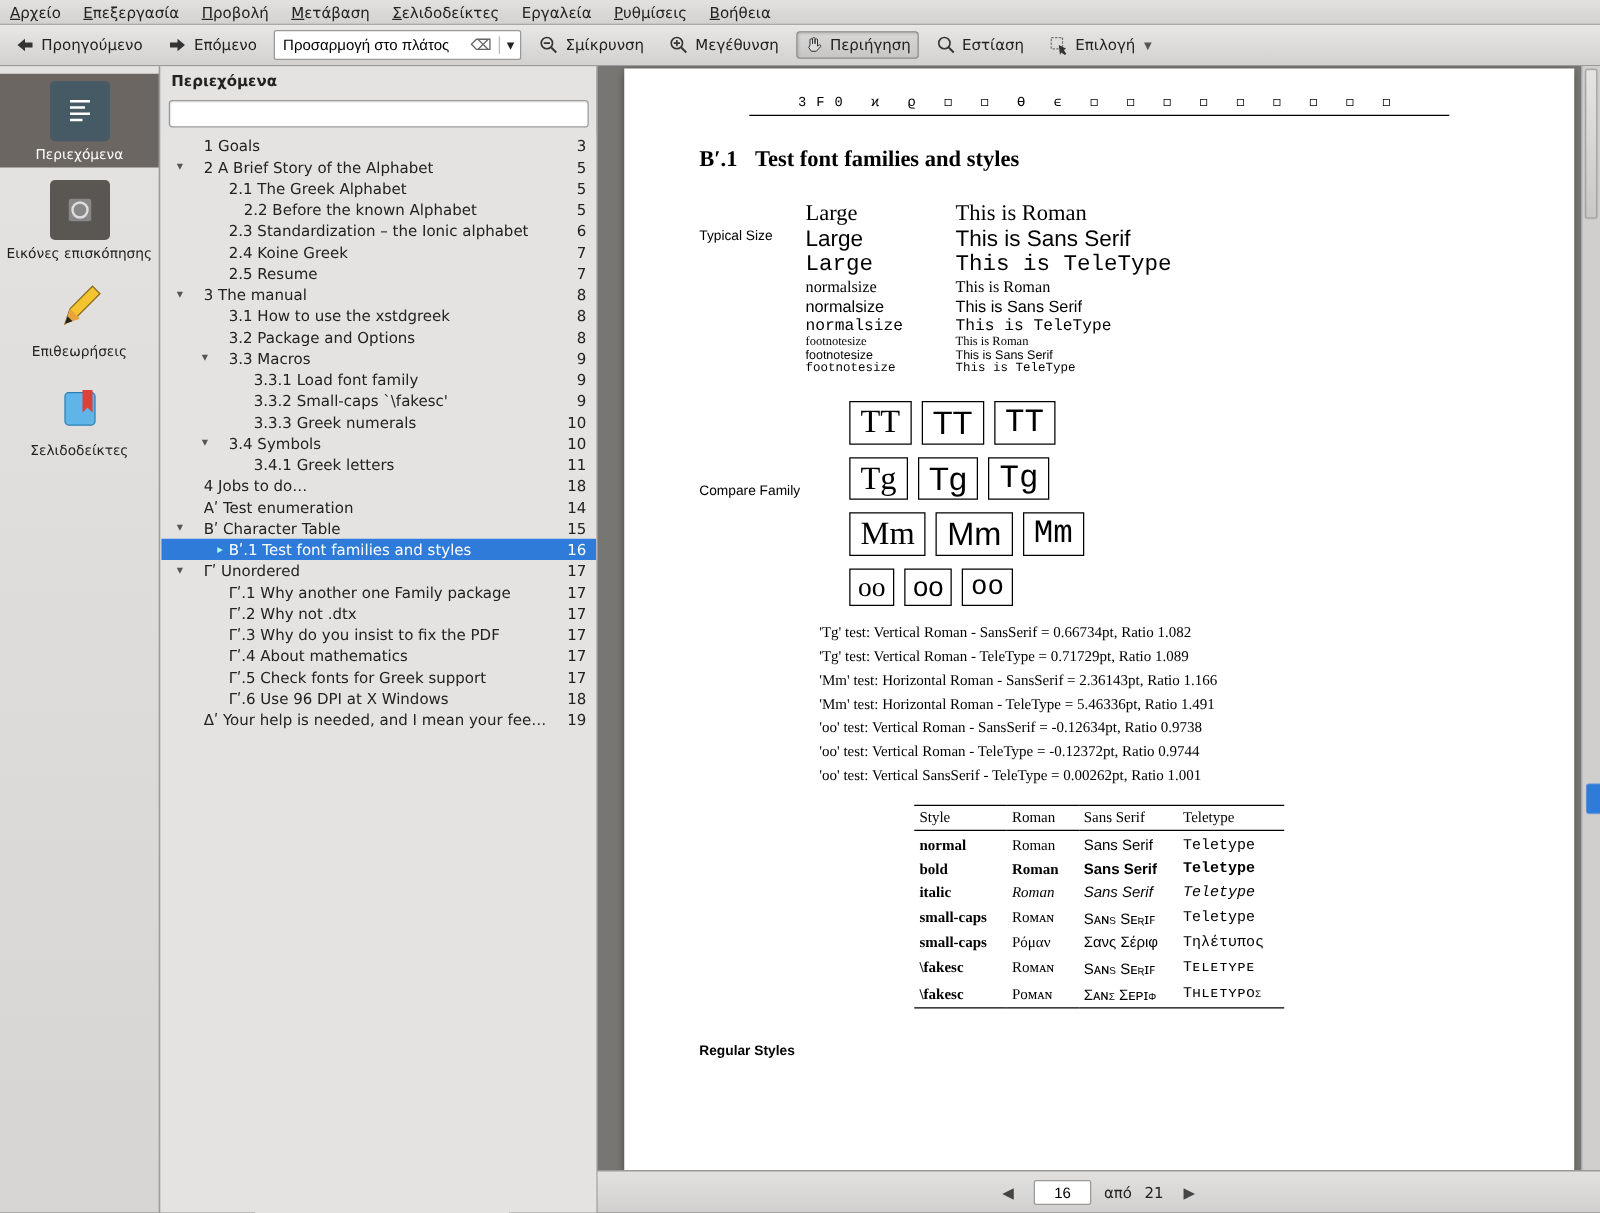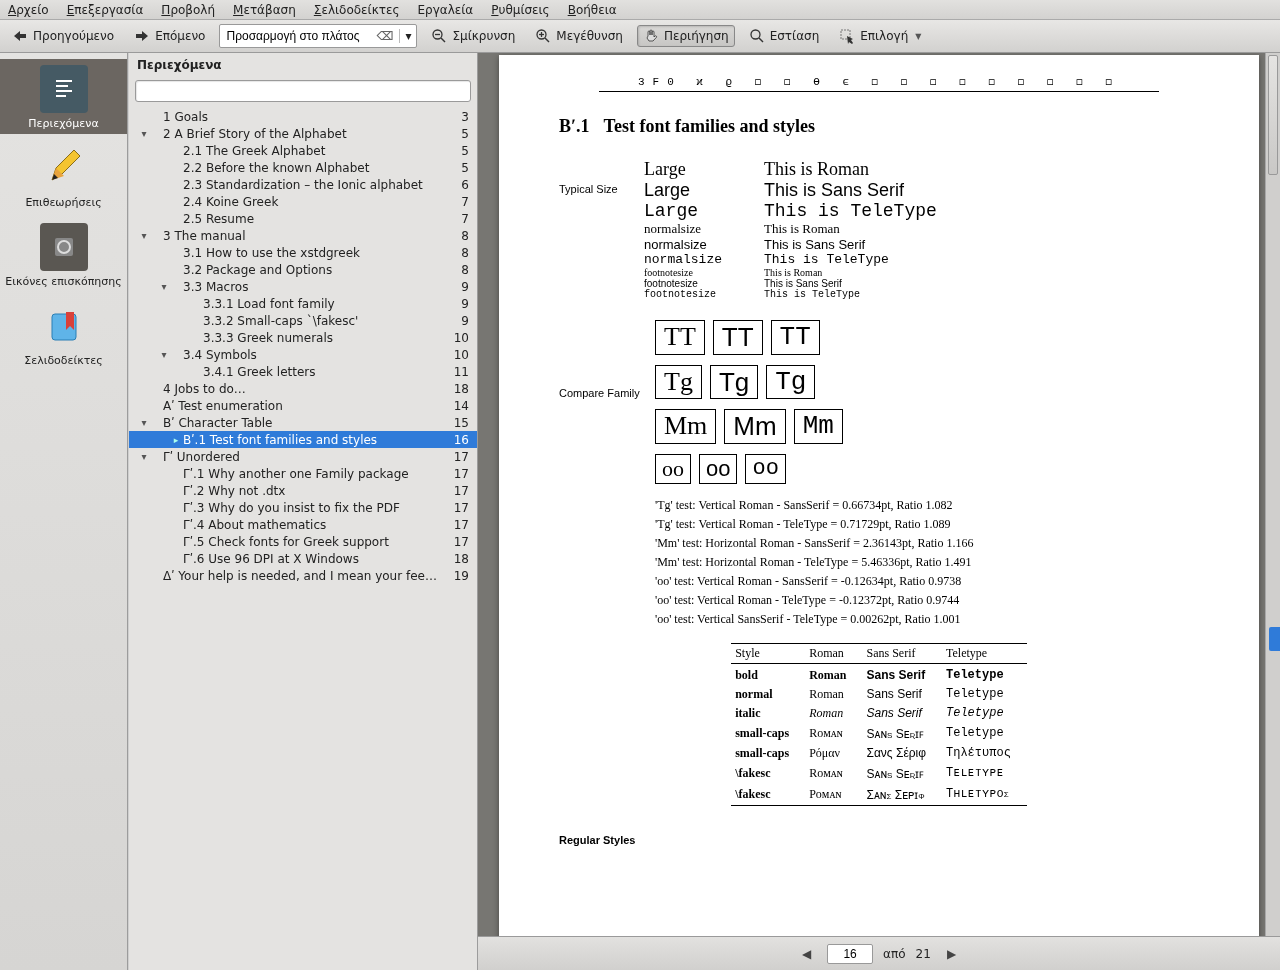--- a/index.html
+++ b/index.html
@@ -55,21 +55,21 @@
 .srow .c1 { width:120px; }
 .srow .c2 { }
 .lg { font-size:18px; }
 .ns { font-size:13px; }
 .fs { font-size:10px; }
 .roman { font-family:Georgia,"Times New Roman",serif; }
 .sans { font-family:Arial,Helvetica,sans-serif; }
 .mono { font-family:"Courier New",monospace; }
 
 .boxes { margin:20px 0 14px 96px; }
-.boxrow { display:flex; gap:8px; margin-bottom:10px; }
+.boxrow { display:flex; gap:8px; margin-bottom:10px;margin-left:24px; }
 .fb { border:1px solid #000; padding:2px 8px; font-size:26px; line-height:1.1; }
 .fb.sm { font-size:22px; padding:2px 6px;}
 .tests { margin:6px 0 16px 96px; font-size:12px; }
 .tests div { margin-bottom:4px; }
 
 table.styles { margin:6px auto 0; border-collapse:collapse; font-size:12px; }
 table.styles th, table.styles td { padding:2px 16px 2px 4px; text-align:left; }
 table.styles thead th { border-bottom:1px solid #000; border-top:1px solid #000; font-weight:normal;}
 table.styles tbody tr:last-child td { border-bottom:1px solid #000; }
 table.styles tbody tr:first-child td { padding-top:4px;}
@@ -178,37 +178,37 @@
   <div class="sidebar-icons">
     <div class="sbi sel">
       <div class="icoimg" style="background:#455a64;">
           <svg width="28" height="28" viewBox="0 0 28 28">
             <path d="M6 6h16M6 11h12M6 16h16M6 21h10" stroke="#fff" stroke-width="2"></path>
           </svg>
         </div>
       <div class="lbl">Περιεχόμενα</div>
     </div>
     <div class="sbi">
+      <div class="icoimg" style="background:#5a5752;">
+          <svg width="28" height="28" viewBox="0 0 28 28">
+            <rect x="5" y="5" width="18" height="18" rx="2" fill="#888"></rect>
+            <circle cx="14" cy="14" r="6" fill="none" stroke="#ddd" stroke-width="2"></circle>
+          </svg>
+        </div>
+      <div class="lbl">Εικόνες επισκόπησης</div>
+    </div>
+    <div class="sbi">
       <div class="icoimg">
           <svg width="40" height="40" viewBox="0 0 40 40">
             <path d="M8 32l4-12L30 2l6 6L18 26z" fill="#f4c430" stroke="#8a6d1a"></path>
             <path d="M8 32l4-12 8 8z" fill="#e8a33d"></path>
             <path d="M8 32l2-6 4 4z" fill="#222"></path>
           </svg>
         </div>
       <div class="lbl">Επιθεωρήσεις</div>
-    </div>
-    <div class="sbi">
-      <div class="icoimg" style="background:#5a5752;">
-          <svg width="28" height="28" viewBox="0 0 28 28">
-            <rect x="5" y="5" width="18" height="18" rx="2" fill="#888"></rect>
-            <circle cx="14" cy="14" r="6" fill="none" stroke="#ddd" stroke-width="2"></circle>
-          </svg>
-        </div>
-      <div class="lbl">Εικόνες επισκόπησης</div>
     </div>
     <div class="sbi">
       <div class="icoimg">
           <svg width="40" height="40" viewBox="0 0 40 40">
             <rect x="8" y="8" width="24" height="26" rx="3" fill="#5fb4e8" stroke="#2a7fb5"></rect>
             <path d="M22 6h8v18l-4-4-4 4z" fill="#d9413a"></path>
           </svg>
         </div>
       <div class="lbl">Σελιδοδείκτες</div>
     </div>
@@ -229,21 +229,21 @@
           <span class="bullet"></span>
           <span class="tlabel">2 A Brief Story of the Alphabet</span>
           <span class="tpage">5</span>
         </div>
         <div class="trow" style="padding-left: 28px;">
           <span class="tw"></span>
           <span class="bullet"></span>
           <span class="tlabel">2.1 The Greek Alphabet</span>
           <span class="tpage">5</span>
         </div>
-        <div class="trow" style="padding-left: 28px;">
+        <div class="trow" style="padding-left: 40px;">
           <span class="tw"></span>
           <span class="bullet"></span>
           <span class="tlabel">2.2 Before the known Alphabet</span>
           <span class="tpage">5</span>
         </div>
         <div class="trow" style="padding-left: 28px;">
           <span class="tw"></span>
           <span class="bullet"></span>
           <span class="tlabel">2.3 Standardization – the Ionic alphabet</span>
           <span class="tpage">6</span>
@@ -473,30 +473,30 @@
             <thead>
               <tr>
                 <th>Style</th>
                 <th>Roman</th>
                 <th>Sans Serif</th>
                 <th>Teletype</th>
               </tr>
             </thead>
             <tbody>
               <tr>
+                <td class="" style="font-weight:bold">normal</td>
+                <td class="roman" style="">Roman</td>
+                <td class="sans" style="">Sans Serif</td>
+                <td class="mono" style="">Teletype</td>
+              </tr>
+              <tr>
                 <td class="" style="font-weight:bold">bold</td>
                 <td class="roman" style="font-weight:bold">Roman</td>
                 <td class="sans" style="font-weight:bold">Sans Serif</td>
                 <td class="mono" style="font-weight:bold">Teletype</td>
-              </tr>
-              <tr>
-                <td class="" style="font-weight:bold">normal</td>
-                <td class="roman" style="">Roman</td>
-                <td class="sans" style="">Sans Serif</td>
-                <td class="mono" style="">Teletype</td>
               </tr>
               <tr>
                 <td class="" style="font-weight:bold">italic</td>
                 <td class="roman" style="font-style:italic">Roman</td>
                 <td class="sans" style="font-style:italic">Sans Serif</td>
                 <td class="mono" style="font-style:italic">Teletype</td>
               </tr>
               <tr>
                 <td class="" style="font-weight:bold">small-caps</td>
                 <td class="roman sc" style="">Rᴏᴍᴀɴ</td>

